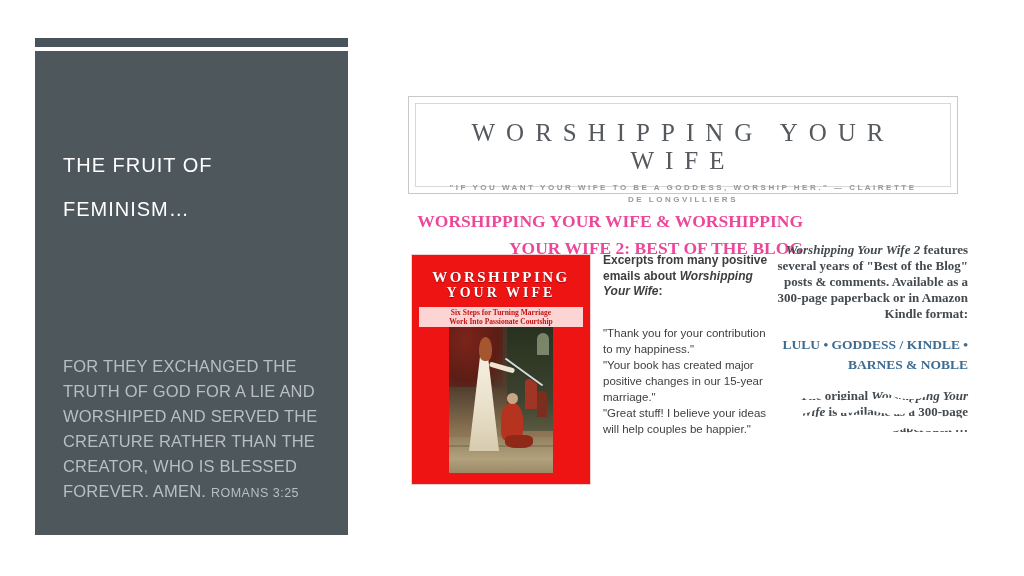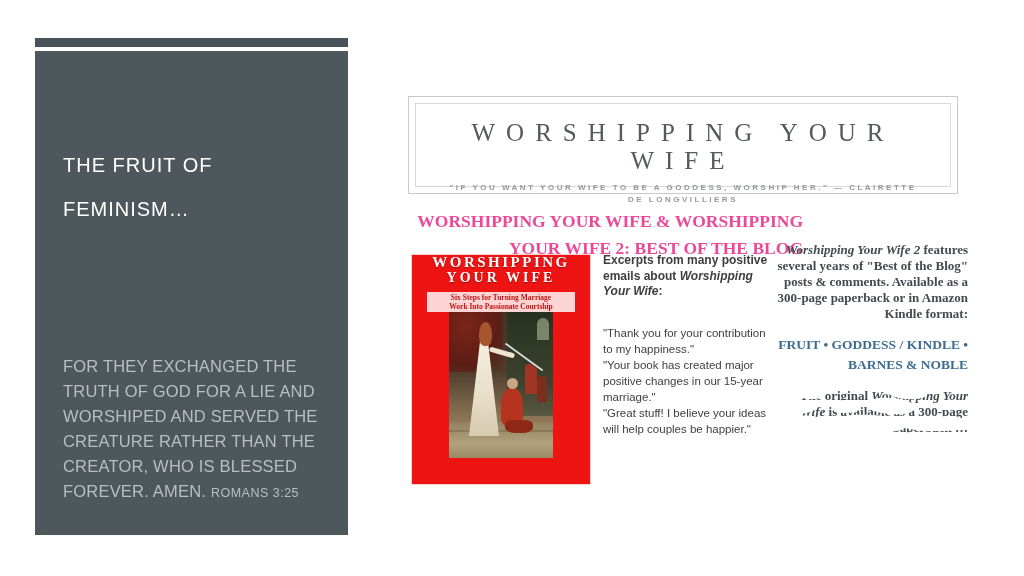--- a/index.html
+++ b/index.html
@@ -26,25 +26,25 @@
                     font-size:8px;letter-spacing:2.5px;line-height:12px;font-weight:700;}
 
   
   .post-title{position:absolute;left:405px;top:208px;width:398px;
               font-family:"Liberation Serif",serif;font-weight:700;
               color:#ec4899;font-size:17.5px;line-height:27px;text-align:right;}
 
   
   .book-cover{position:absolute;left:412px;top:255px;width:178px;height:229px;
               background:#ee1414;box-shadow:0 0 0 1px #f0cfcf;text-align:center;}
-  .cover-title{color:#fff;font-family:"Liberation Serif",serif;
+  .cover-title{padding-top:15px;color:#fff;font-family:"Liberation Serif",serif;
                font-weight:700;font-size:15px;line-height:15px;letter-spacing:2.5px;
                text-shadow:0 1px 1px #8e0d0d;}
   .cover-title .t2{font-size:14px;letter-spacing:3px;}
-  .cover-banner{width:148px;margin:7px auto 0;background:rgba(255,255,255,.82);
+  .cover-banner{width:164px;margin:7px auto 0;background:rgba(255,255,255,.82);
                 color:#c21414;font-size:7.5px;line-height:9px;font-weight:700;
                 font-family:"Liberation Serif",serif;padding:1px 0;}
   
   .painting{position:relative;width:104px;height:146px;margin:0 auto;overflow:hidden;
             background:linear-gradient(180deg,#43342a 0%,#4e3c2c 40%,#8a7454 72%,#a9906a 100%);}
   .p-drape{position:absolute;left:-8px;top:-6px;width:62px;height:66px;
            background:radial-gradient(ellipse at 40% 30%,#7c241a 0%,#5c1d15 60%,transparent 100%);}
   .p-arch{position:absolute;left:58px;top:0;width:46px;height:104px;
           background:linear-gradient(180deg,#28301f 0%,#3c4430 70%,#5a5840 100%);}
   .p-window{position:absolute;left:88px;top:6px;width:12px;height:22px;background:#8d9a7c;
@@ -143,21 +143,21 @@
   <div class="testimonials">
     <p class="testi-intro"><span>Excerpts from many positive emails about </span><span class="book">Worshipping Your Wife</span><span>:</span></p>
     <p class="testi-quote first">"Thank you for your contribution to my happiness."</p>
     <p class="testi-quote">"Your book has created major positive changes in our 15-year marriage."</p>
     <p class="testi-quote">"Great stuff! I believe your ideas will help couples be happier."</p>
   </div>
 
   <div class="sidebar-col">
     <div><span class="book">Worshipping Your Wife 2</span><span> features several years of "Best of the Blog" posts &amp; comments. Available as a 300-page paperback or in Amazon Kindle format:</span></div>
     <div class="links-row">
-      <span>FRUIT</span><span class="sep"> • </span><span>GODDESS</span><span class="sep"> / </span><span>KINDLE</span><span class="sep"> • </span><span>BARNES &amp; NOBLE</span>
+      <span>LULU</span><span class="sep"> • </span><span>GODDESS</span><span class="sep"> / </span><span>KINDLE</span><span class="sep"> • </span><span>BARNES &amp; NOBLE</span>
     </div>
     <div class="sidebar-p2">
       <span>The original </span><span class="book">Worshipping Your Wife</span><span> is available as a 300-page paperback …</span>
       
       <div class="blob" style="left:26px;top:-3px;width:28px;height:14px;transform:rotate(-4deg);"></div>
       <div class="blob" style="left:116px;top:-4px;width:40px;height:15px;transform:rotate(3deg);"></div>
       <div class="blob" style="left:10px;top:13px;width:34px;height:13px;transform:rotate(-3deg);"></div>
       <div class="blob" style="left:60px;top:12px;width:28px;height:13px;"></div>
       <div class="blob" style="left:96px;top:10px;width:46px;height:16px;transform:rotate(4deg);"></div>
       <div class="blob" style="left:12px;top:29px;width:58px;height:15px;transform:rotate(-2deg);"></div>

